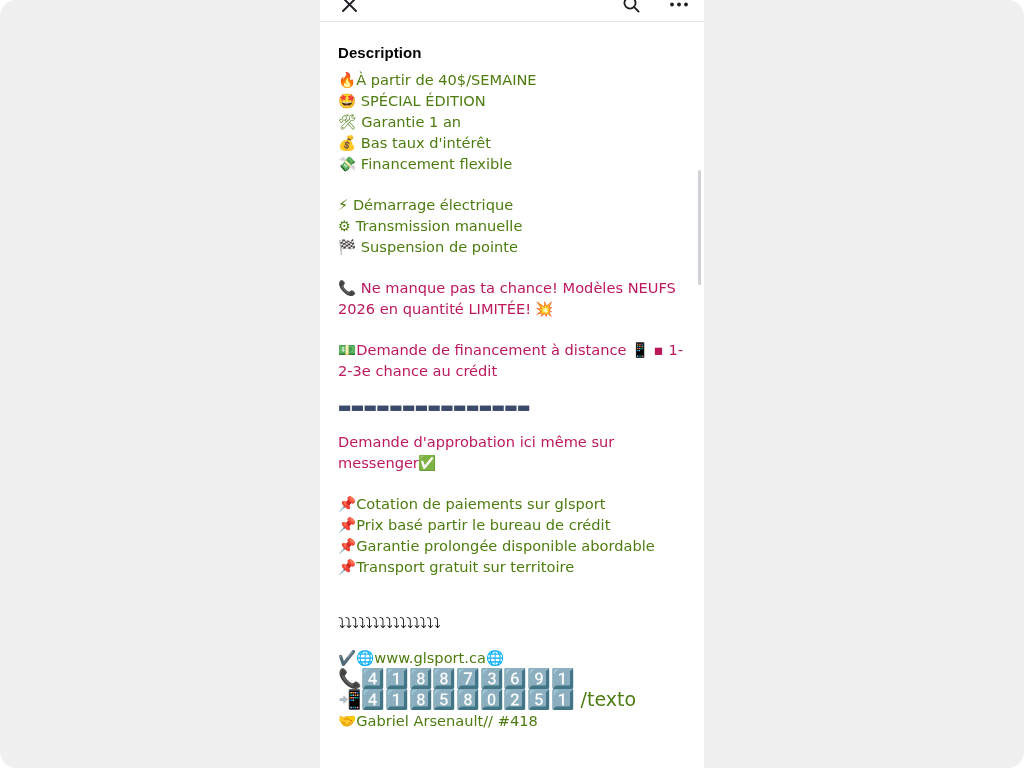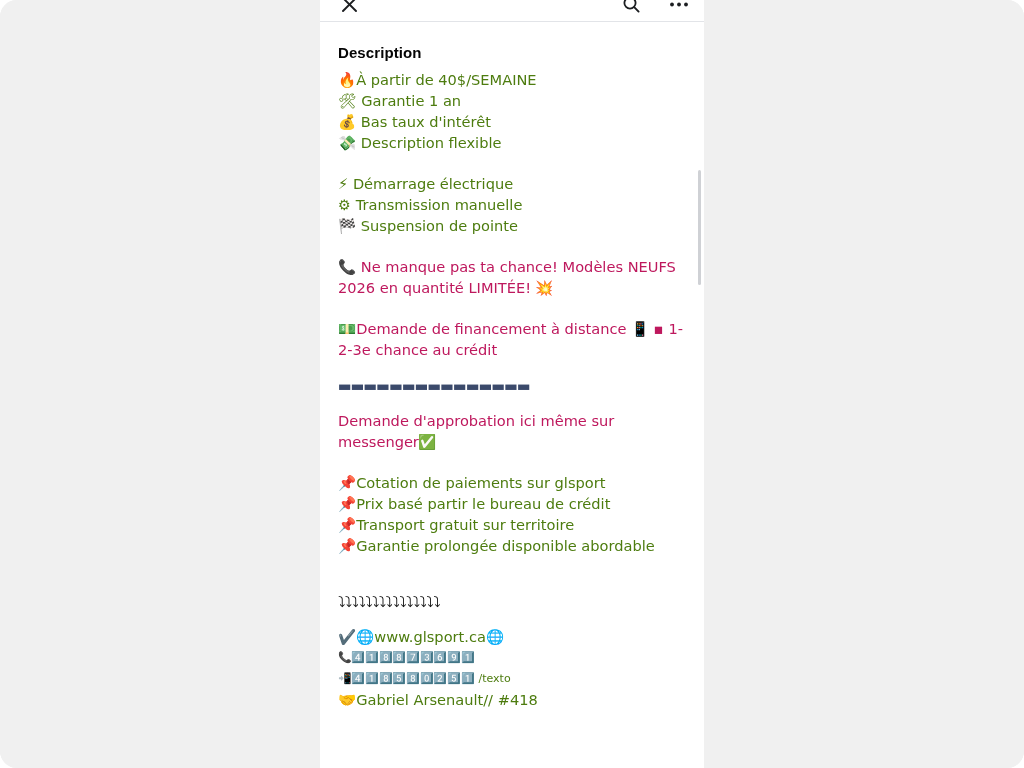--- a/index.html
+++ b/index.html
@@ -107,21 +107,21 @@
     white-space: pre-wrap;
     word-wrap: break-word;
   }
 
   .gap { height: 20px; }
 
   .block { margin: 0; }
 
   
   .keycaps {
-    font-size: 11px;
+    font-size: 19px;
     line-height: 21px;
     letter-spacing: 0px;
   }
 
   
   .scroll-thumb {
     position: absolute;
     right: 3px;
     top: 170px;
     width: 3px;
@@ -185,23 +185,24 @@
     </div>
 
     <div class="scroll-thumb"></div>
 
     <div class="content">
 
       <div class="section-title">Description</div>
 
       <div class="block">
         <p class="line emoji">🔥À partir de 40$/SEMAINE</p>
+        <p class="line emoji">🤩 SPÉCIAL ÉDITION</p>
         <p class="line emoji">🛠 Garantie 1 an</p>
         <p class="line emoji">💰 Bas taux d'intérêt</p>
-        <p class="line emoji">💸 Description flexible</p>
+        <p class="line emoji">💸 Financement flexible</p>
       </div>
 
       <div class="gap"></div>
 
       <div class="block">
         <p class="line emoji">⚡ Démarrage électrique</p>
         <p class="line emoji">⚙ Transmission manuelle</p>
         <p class="line emoji">🏁 Suspension de pointe</p>
       </div>
 
@@ -215,22 +216,22 @@
 
       <p class="dash-row emoji">▬▬▬▬▬▬▬▬▬▬▬▬▬▬▬</p>
 
       <p class="para emoji">Demande d'approbation ici même sur messenger✅</p>
 
       <div class="gap"></div>
 
       <div class="block">
         <p class="line emoji">📌Cotation de paiements sur glsport</p>
         <p class="line emoji">📌Prix basé partir le bureau de crédit</p>
+        <p class="line emoji">📌Garantie prolongée disponible abordable</p>
         <p class="line emoji">📌Transport gratuit sur territoire</p>
-        <p class="line emoji">📌Garantie prolongée disponible abordable</p>
       </div>
 
       <div class="gap"></div>
 
       <p class="arrow-row emoji">⤵⤵⤵⤵⤵⤵⤵⤵⤵⤵⤵⤵⤵⤵⤵</p>
 
       <div class="block">
         <p class="line emoji">✔️🌐www.glsport.ca🌐</p>
         <p class="line keycaps emoji">📞4️⃣1️⃣8️⃣8️⃣7️⃣3️⃣6️⃣9️⃣1️⃣</p>
         <p class="line keycaps emoji">📲4️⃣1️⃣8️⃣5️⃣8️⃣0️⃣2️⃣5️⃣1️⃣ /texto</p>

